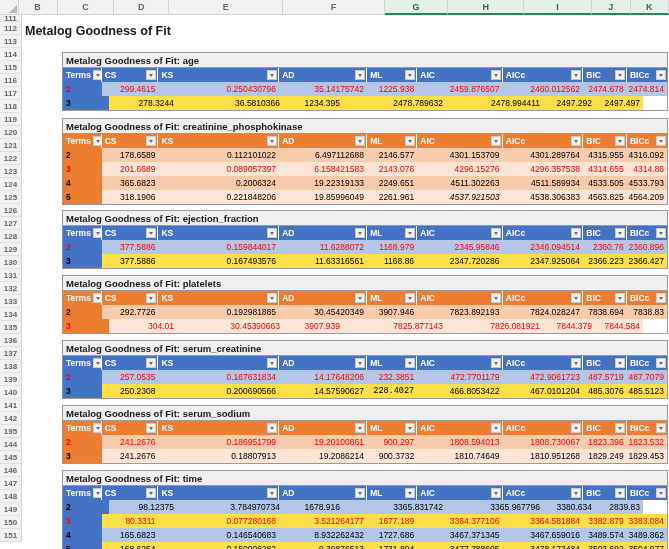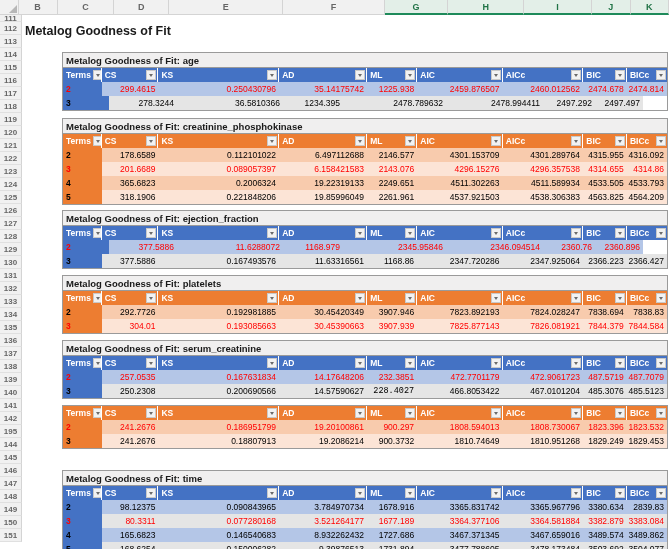--- a/index.html
+++ b/index.html
@@ -173,21 +173,21 @@
   .xrow .dc.terms {
     justify-content: flex-start;
     font-weight: 700;
     color: #ffffff;
   }
 
   
   .t-blue .xhead .hc { background: #4472c4; }
   .t-blue .xrow .dc.terms { background: #4472c4; }
   .t-blue .xrow.band0 .dc { background: #b4c6e7; color: #000000; }
-  .t-blue .xrow.band1 .dc { background: #e5e5e5; color: #000000; }
+  .t-blue .xrow.band1 .dc { background: #fde047; color: #000000; }
   .t-blue .xrow.band0 .dc.terms { background: #4472c4; }
   .t-blue .xrow.band1 .dc.terms { background: #4472c4; }
 
   
   .t-orange .xhead .hc { background: #ed7d31; }
   .t-orange .xrow .dc.terms { background: #ed7d31; }
   .t-orange .xrow.band0 .dc { background: #f8cbad; color: #000000; }
   .t-orange .xrow.band1 .dc { background: #fce4d6; color: #000000; }
   .t-orange .xrow.band0 .dc.terms { background: #ed7d31; }
   .t-orange .xrow.band1 .dc.terms { background: #ed7d31; }
@@ -436,21 +436,21 @@
           <div class="dc" style="width: 97px;">4511.589934</div>
           <div class="dc" style="width: 52px;">4533.505</div>
           <div class="dc" style="width: 48px;">4533.793</div>
         </div>
         <div class="xrow band1">
           <div class="dc terms" style="width: 46px;">5</div>
           <div class="dc" style="width: 68px;">318.1906</div>
           <div class="dc" style="width: 146px;">0.221848206</div>
           <div class="dc" style="width: 106px;">19.85996049</div>
           <div class="dc" style="width: 60px;">2261.961</div>
-          <div class="dc" style="width: 103px;">4537.921503</div>
+          <div class="dc" style="width: 103px; font-style: italic;">4537.921503</div>
           <div class="dc" style="width: 97px;">4538.306383</div>
           <div class="dc" style="width: 52px;">4563.825</div>
           <div class="dc" style="width: 48px;">4564.209</div>
         </div>
       </div>
       <div class="xtable t-blue" style="top: 210px;">
         <div class="xtitle">Metalog Goodness of Fit: ejection_fraction</div>
         <div class="xhead">
           <div class="hc" style="width: 46px;">
             <span>Terms</span>
@@ -503,20 +503,21 @@
           <div class="hc" style="width: 48px;">
             <span>BICc</span>
             <span class="filt">
               <span class="ar"></span>
             </span>
           </div>
         </div>
         <div class="xrow band0 hl">
           <div class="dc terms" style="width: 46px;">2</div>
           <div class="dc" style="width: 68px;">377.5886</div>
+          <div class="dc" style="width: 146px;">0.159844017</div>
           <div class="dc" style="width: 106px;">11.6288072</div>
           <div class="dc" style="width: 60px;">1168.979</div>
           <div class="dc" style="width: 103px;">2345.95846</div>
           <div class="dc" style="width: 97px;">2346.094514</div>
           <div class="dc" style="width: 52px;">2360.76</div>
           <div class="dc" style="width: 48px;">2360.896</div>
         </div>
         <div class="xrow band1">
           <div class="dc terms" style="width: 46px;">3</div>
           <div class="dc" style="width: 68px;">377.5886</div>
@@ -594,21 +595,20 @@
           <div class="dc" style="width: 106px;">30.45420349</div>
           <div class="dc" style="width: 60px;">3907.946</div>
           <div class="dc" style="width: 103px;">7823.892193</div>
           <div class="dc" style="width: 97px;">7824.028247</div>
           <div class="dc" style="width: 52px;">7838.694</div>
           <div class="dc" style="width: 48px;">7838.83</div>
         </div>
         <div class="xrow band1 hl">
           <div class="dc terms" style="width: 46px;">3</div>
           <div class="dc" style="width: 68px;">304.01</div>
-          <div class="dc" style="width: 146px;">0.193085663</div>
           <div class="dc" style="width: 106px;">30.45390663</div>
           <div class="dc" style="width: 60px;">3907.939</div>
           <div class="dc" style="width: 103px;">7825.877143</div>
           <div class="dc" style="width: 97px;">7826.081921</div>
           <div class="dc" style="width: 52px; text-align: right;">7844.379</div>
           <div class="dc" style="width: 48px;">7844.584</div>
         </div>
       </div>
       <div class="xtable t-blue" style="top: 340px;">
         <div class="xtitle">Metalog Goodness of Fit: serum_creatinine</div>
@@ -685,20 +685,21 @@
           <div class="dc" style="width: 146px;">0.200690566</div>
           <div class="dc" style="width: 106px;">14.57590627</div>
           <div class="dc" style="width: 60px; font-family: Liberation Mono, monospace;">228.4027</div>
           <div class="dc" style="width: 103px;">466.8053422</div>
           <div class="dc" style="width: 97px; text-align: center;">467.0101204</div>
           <div class="dc" style="width: 52px;">485.3076</div>
           <div class="dc" style="width: 48px;">485.5123</div>
         </div>
       </div>
       <div class="xtable t-orange" style="top: 405px;">
+        <div class="xtitle">Metalog Goodness of Fit: serum_sodium</div>
         <div class="xhead">
           <div class="hc" style="width: 46px;">
             <span>Terms</span>
             <span class="filt">
               <span class="ar"></span>
             </span>
           </div>
           <div class="hc" style="width: 68px;">
             <span>CS</span>
             <span class="filt">
@@ -825,21 +826,20 @@
           <div class="hc" style="width: 48px;">
             <span>BICc</span>
             <span class="filt">
               <span class="ar"></span>
             </span>
           </div>
         </div>
         <div class="xrow band0">
           <div class="dc terms" style="width: 46px;">2</div>
           <div class="dc" style="width: 68px;">98.12375</div>
-          <div class="dc" style="width: 146px;">0.090843965</div>
           <div class="dc" style="width: 106px;">3.784970734</div>
           <div class="dc" style="width: 60px;">1678.916</div>
           <div class="dc" style="width: 103px;">3365.831742</div>
           <div class="dc" style="width: 97px;">3365.967796</div>
           <div class="dc" style="width: 52px;">3380.634</div>
           <div class="dc" style="width: 48px;">2839.83</div>
         </div>
         <div class="xrow band1 hl">
           <div class="dc terms" style="width: 46px;">3</div>
           <div class="dc" style="width: 68px;">80.3311</div>

